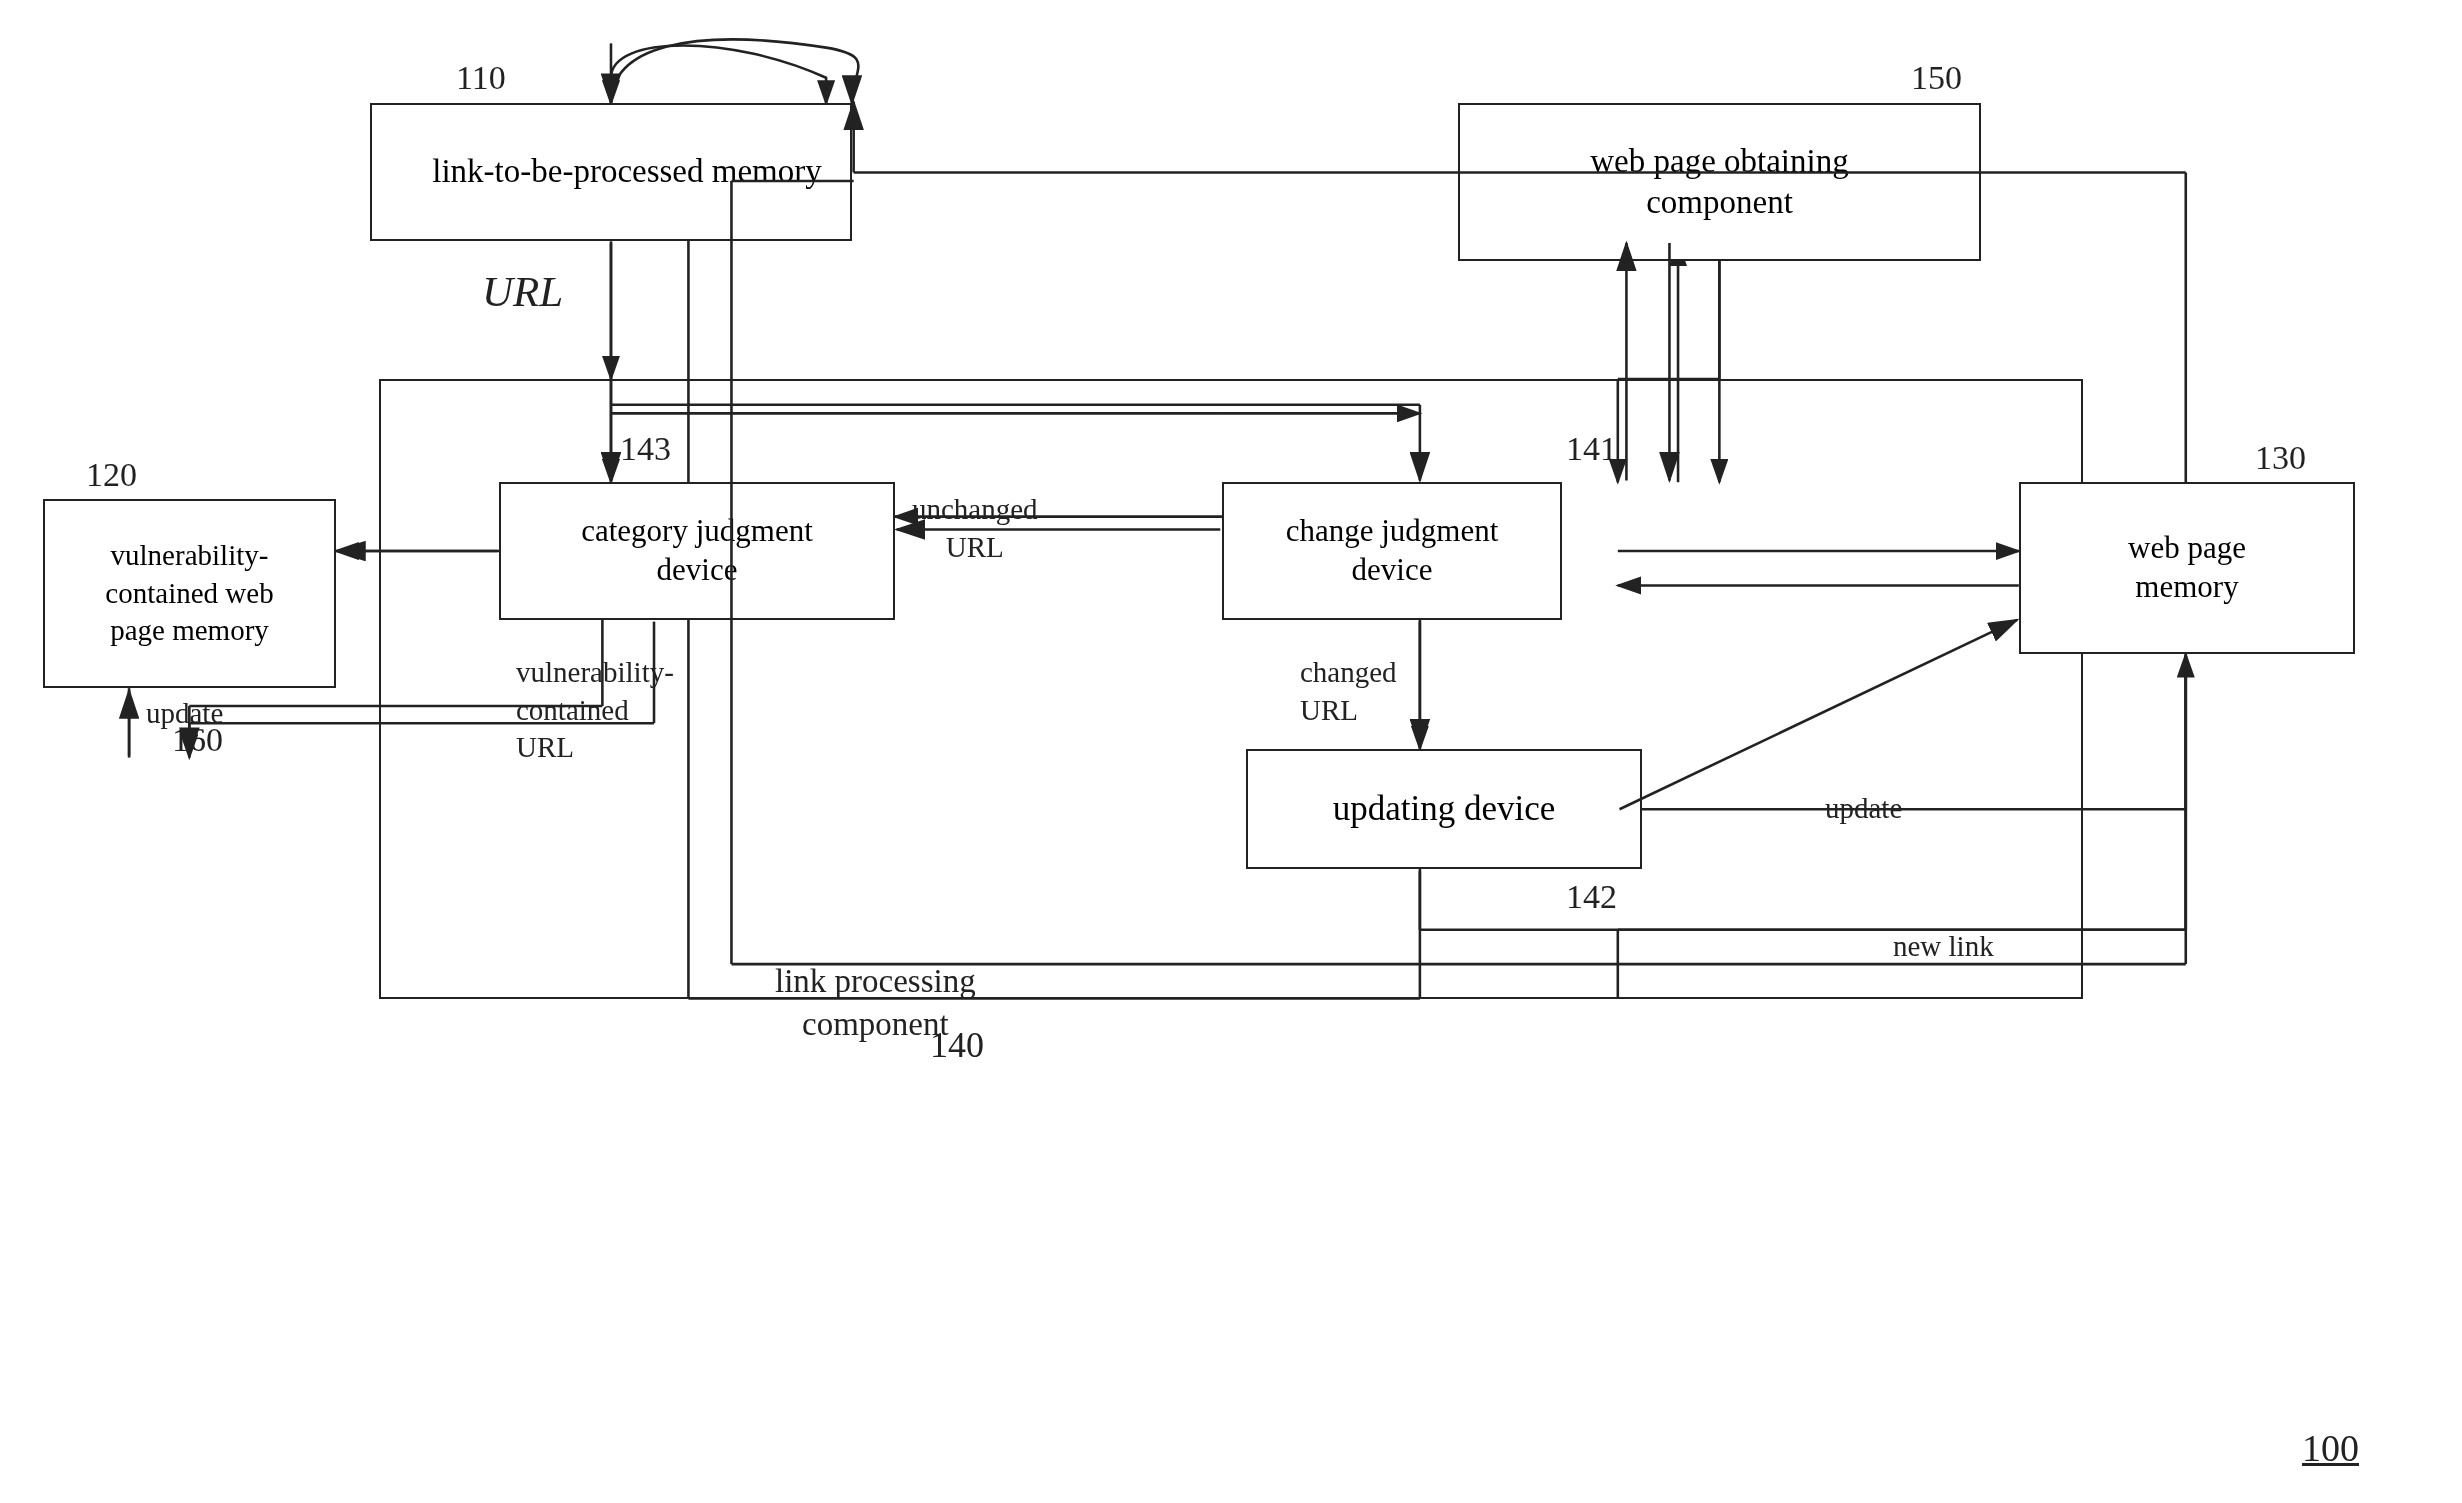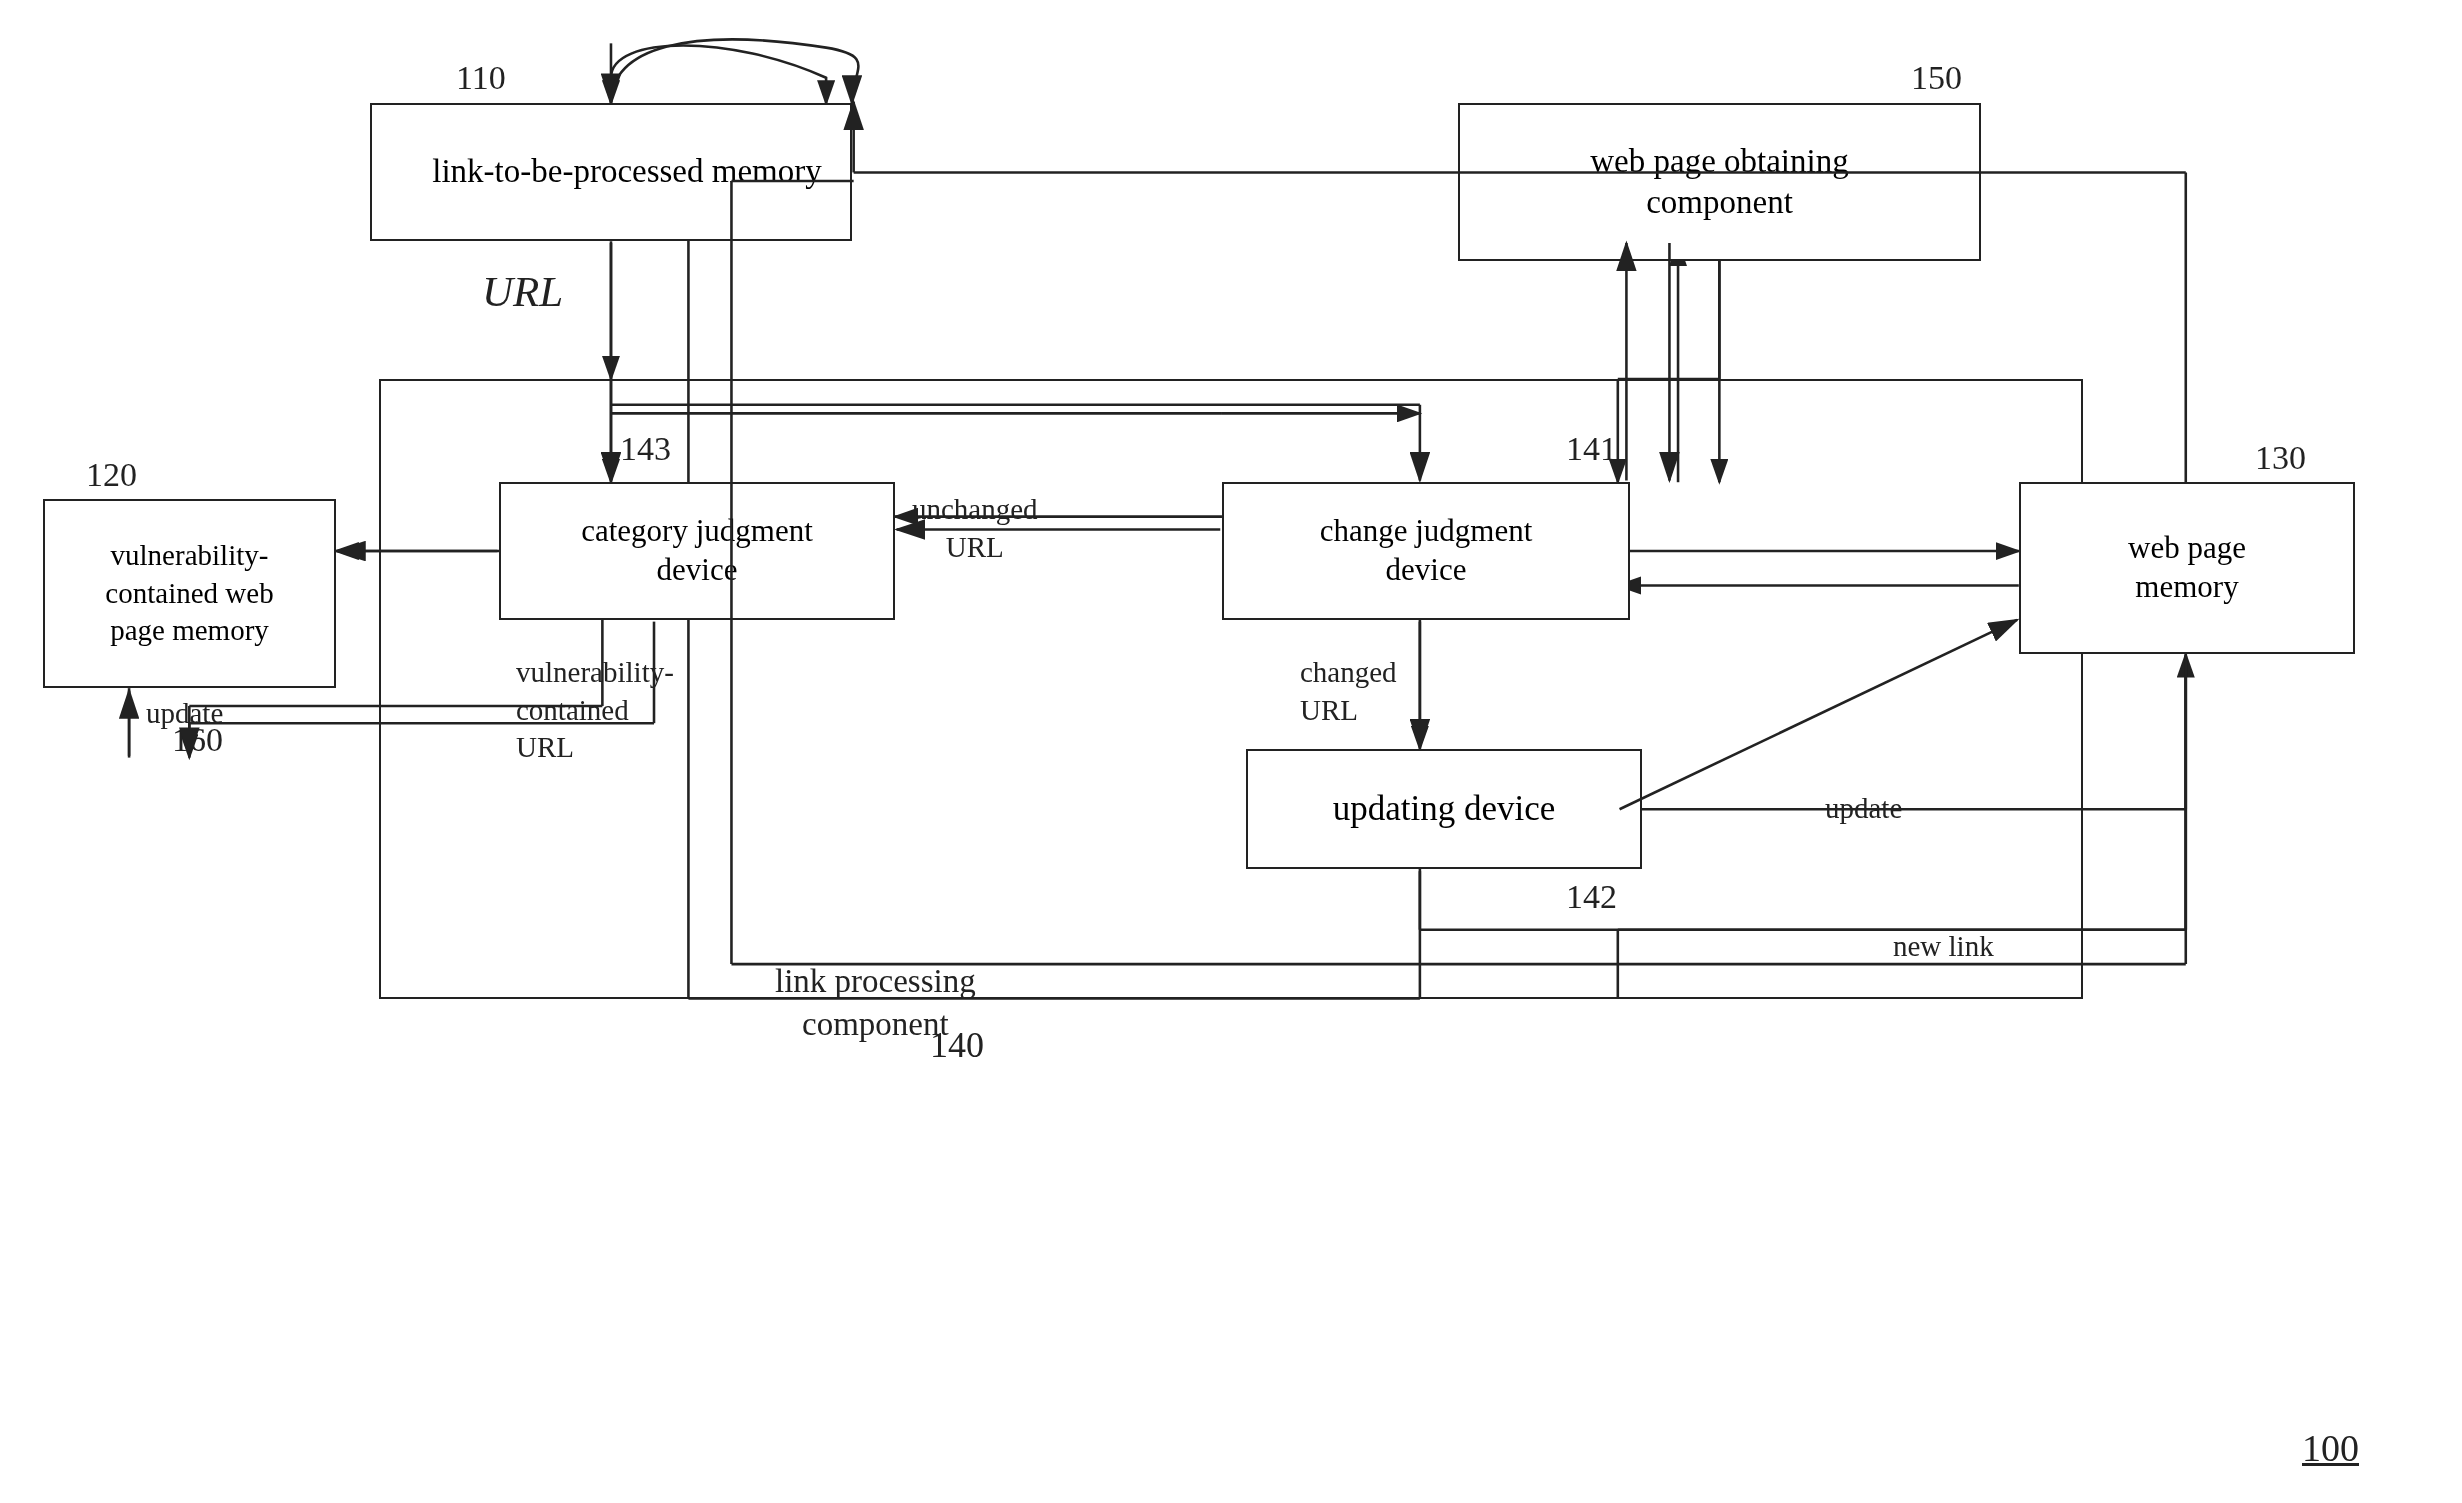--- a/index.html
+++ b/index.html
@@ -151,21 +151,21 @@
 
   <div class="outer-box" style="left:379px; top:379px; width:1704px; height:620px;">
   </div>
 
   <div class="box" style="left:499px; top:482px; width:396px; height:138px; font-size:31px;">
     <span>category judgment<br>device</span>
   </div>
 
   <div class="ref-num" style="left:620px; top:430px;">143</div>
 
-  <div class="box" style="left:1222px; top:482px; width:408px; height:138px; font-size:31px;">
+  <div class="box" style="left:1222px; top:482px; width:340px; height:138px; font-size:31px;">
     <span>change judgment<br>device</span>
   </div>
 
   <div class="ref-num" style="left:1566px; top:430px;">141</div>
 
   <div class="box" style="left:1222px; top:749px; width:396px; height:120px; font-size:35px;margin-left:24px;">
     <span>updating device</span>
   </div>
 
   <div class="ref-num" style="left:1566px; top:878px;">142</div>

